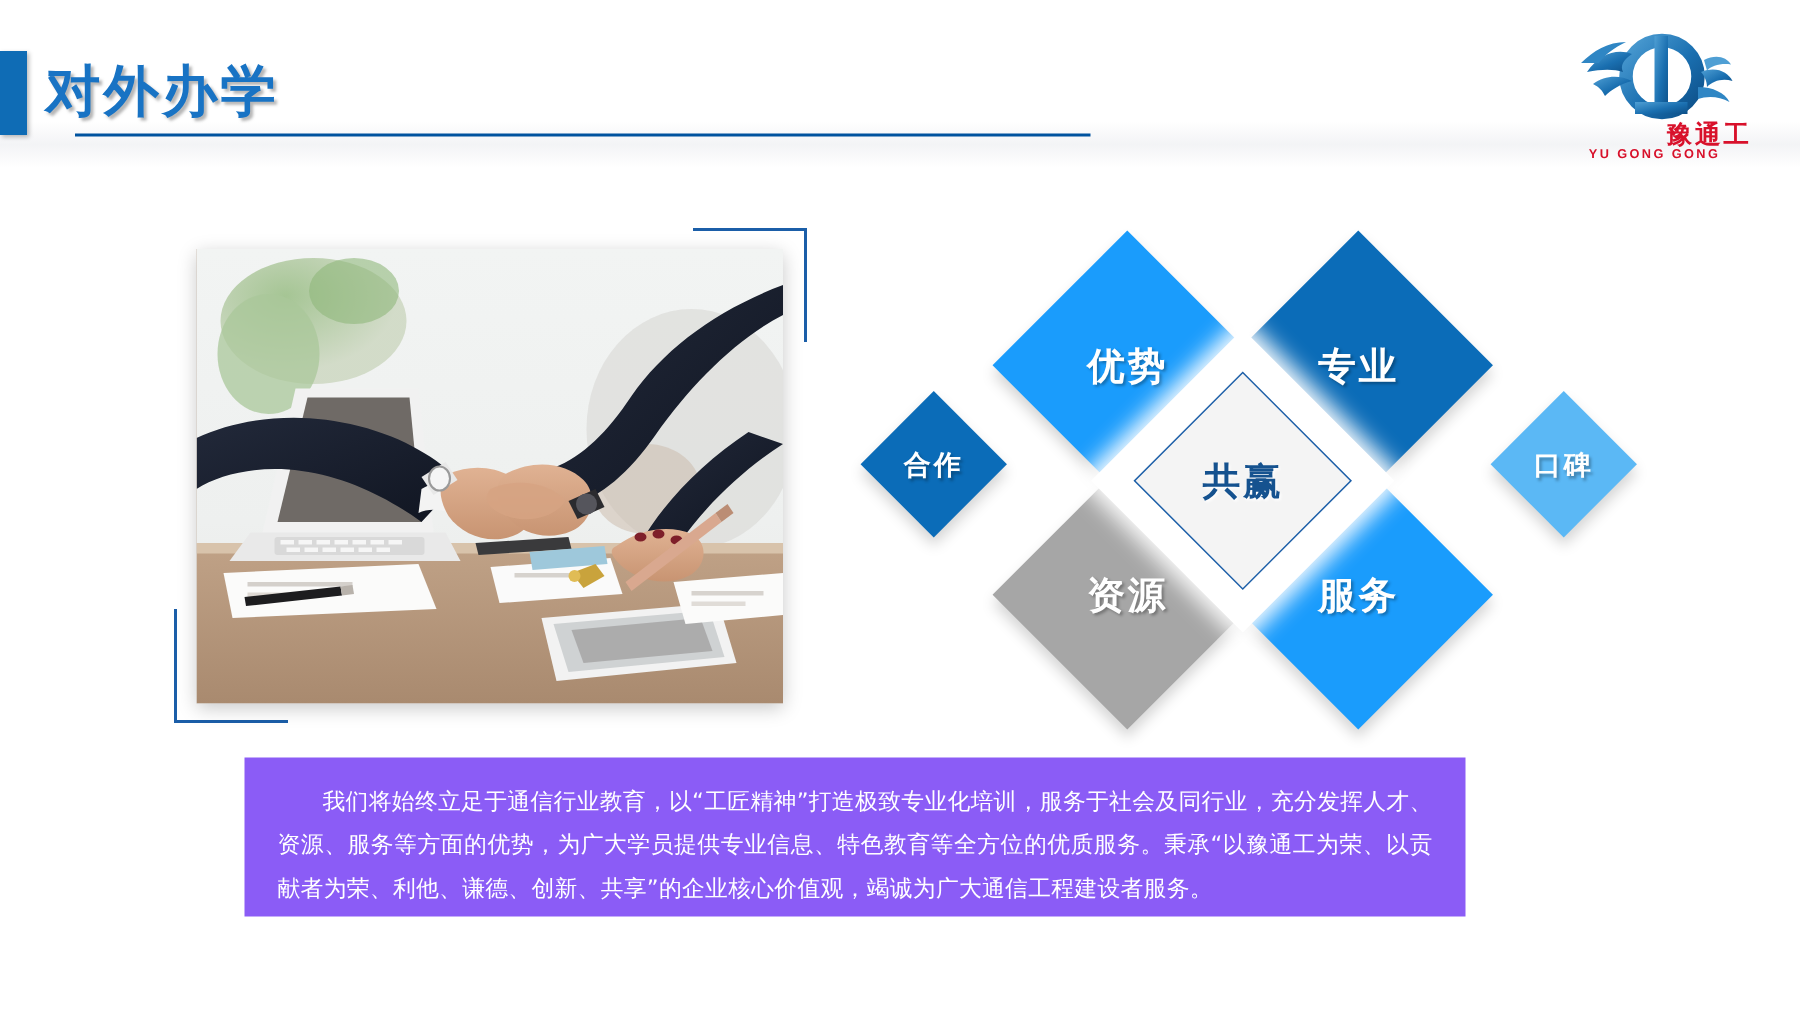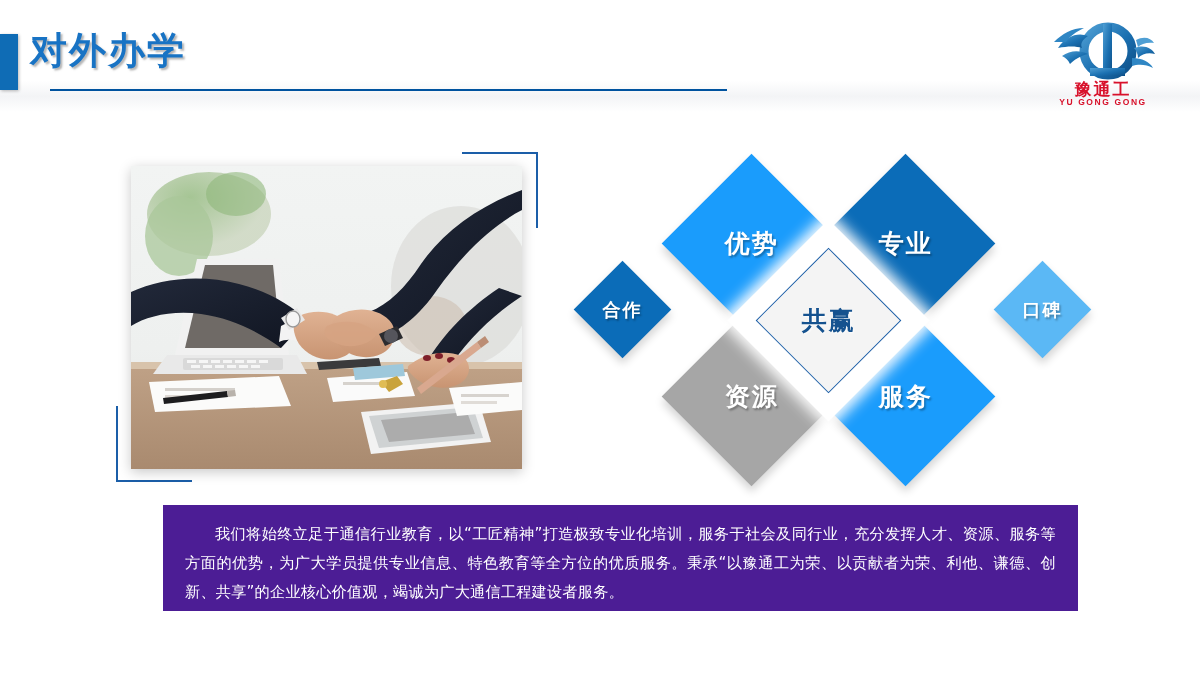--- a/index.html
+++ b/index.html
@@ -12,21 +12,21 @@
   }
 
   
   .title-bar {
     position:absolute; left:0; top:34px;
     width:18px; height:56px;
     background:#0f6cb5;
     box-shadow:1px 1px 3px rgba(0,0,0,.28);
   }
   .slide-title {
-    position:absolute; left:30px; top:26px;
+    position:absolute; left:30px; top:36px;
     font-size:37px; font-weight:bold; letter-spacing:2px;
     color:#1873c4;
     text-shadow:2px 2px 2px rgba(120,120,120,.55);
     white-space:nowrap;
   }
   .title-rule {
     position:absolute; left:50px; top:89px;
     width:677px; height:2px;
     background:#00539f;
   }
@@ -37,21 +37,21 @@
   }
 
   
   .logo {
     position:absolute; left:1038px; top:18px;
     width:130px; height:92px;
   }
   .logo-mark { position:absolute; left:14px; top:0; width:104px; height:62px; }
   .logo-cn {
     position:absolute; left:0; top:60px; width:130px;
-    text-align:center; color:#d8112b;
+    text-align:right; color:#d8112b;
     font-size:17px; font-weight:bold; letter-spacing:2px;
     font-family:"DejaVu Sans", sans-serif;
   }
   .logo-en {
     position:absolute; left:0; top:79px; width:130px;
     text-align:center; color:#d8112b;
     font-size:8.5px; font-weight:bold; letter-spacing:1.6px;
   }
 
   
@@ -119,22 +119,22 @@
     width:143px; height:143px;
     transform:rotate(45deg);
     background:#ffffff;
     box-shadow:0 0 14px 6px rgba(255,255,255,.95);
     z-index:3;
   }
 
   
   .caption {
     position:absolute; left:163px; top:505px;
-    width:915px; height:106px;
-    background:#4c1d95;
+    width:814px; height:106px;
+    background:#8b5cf6;
     padding:15px 22px 0 22px;
   }
   .caption p {
     color:#ffffff;
     font-size:15.2px;
     line-height:29px;
     text-align:justify;
     text-indent:30px;
     font-family:"DejaVu Sans", sans-serif;
     letter-spacing:.2px;

